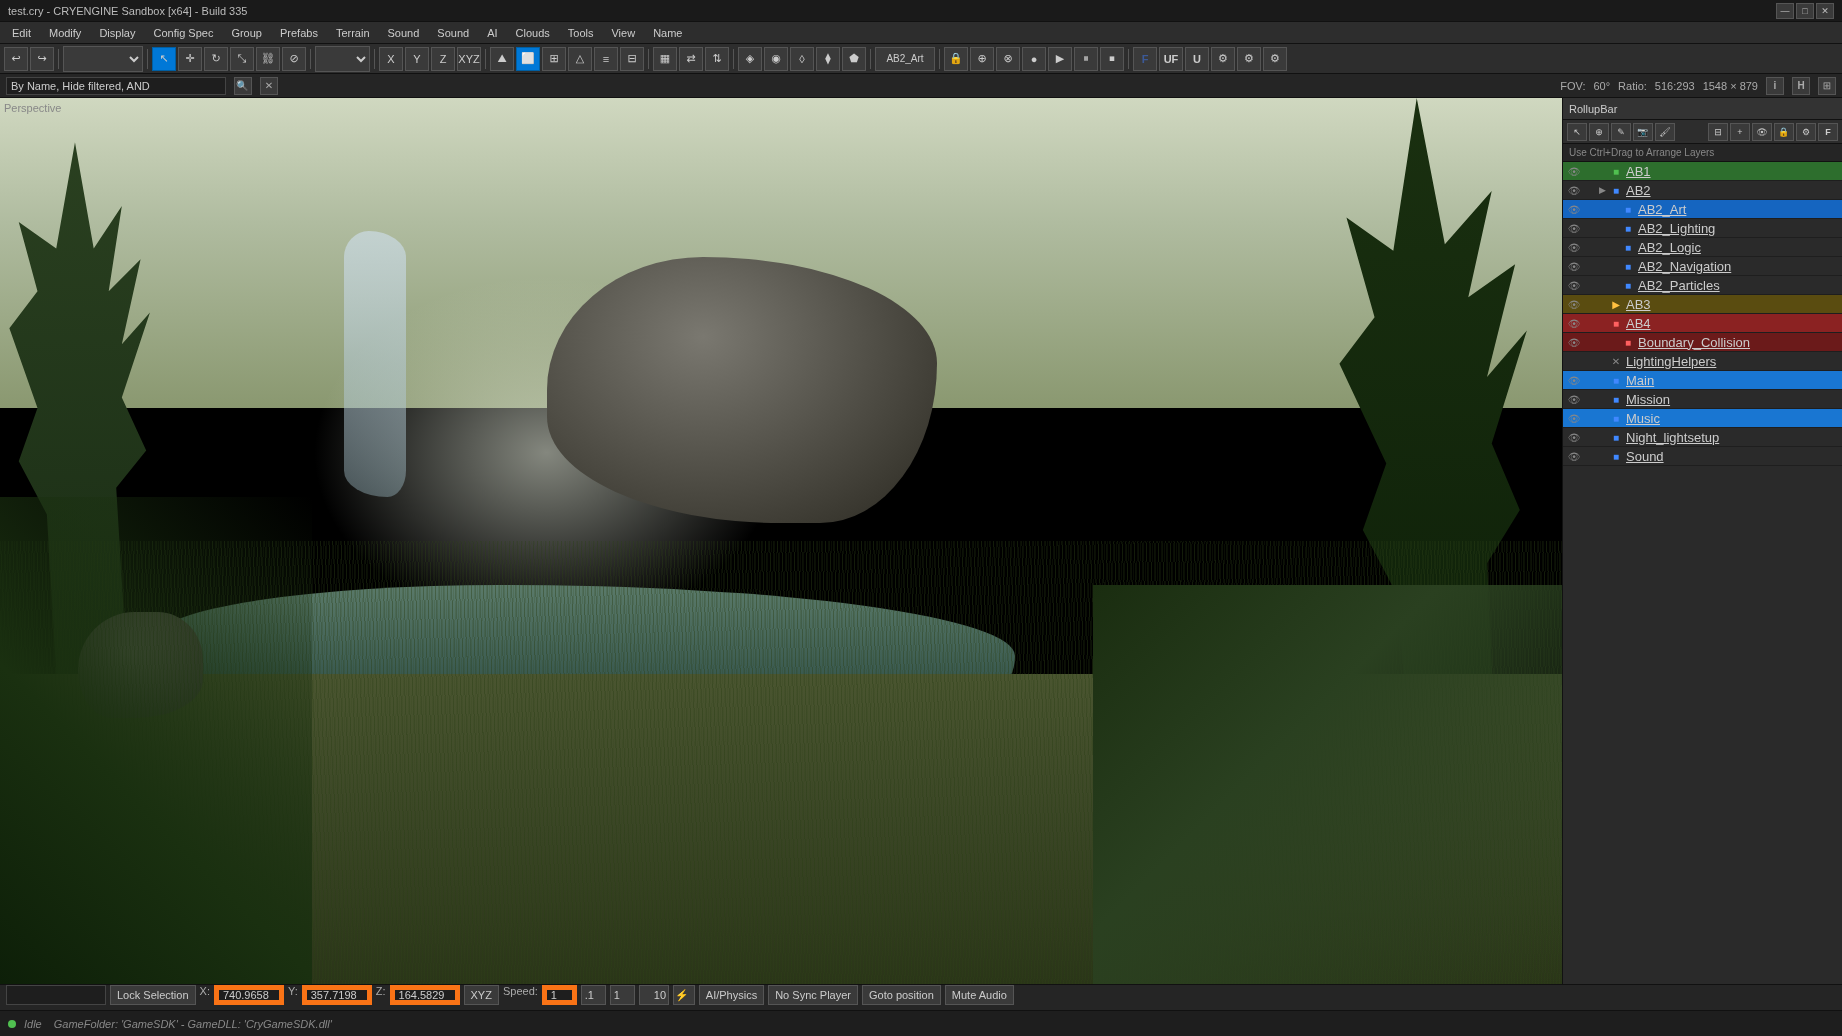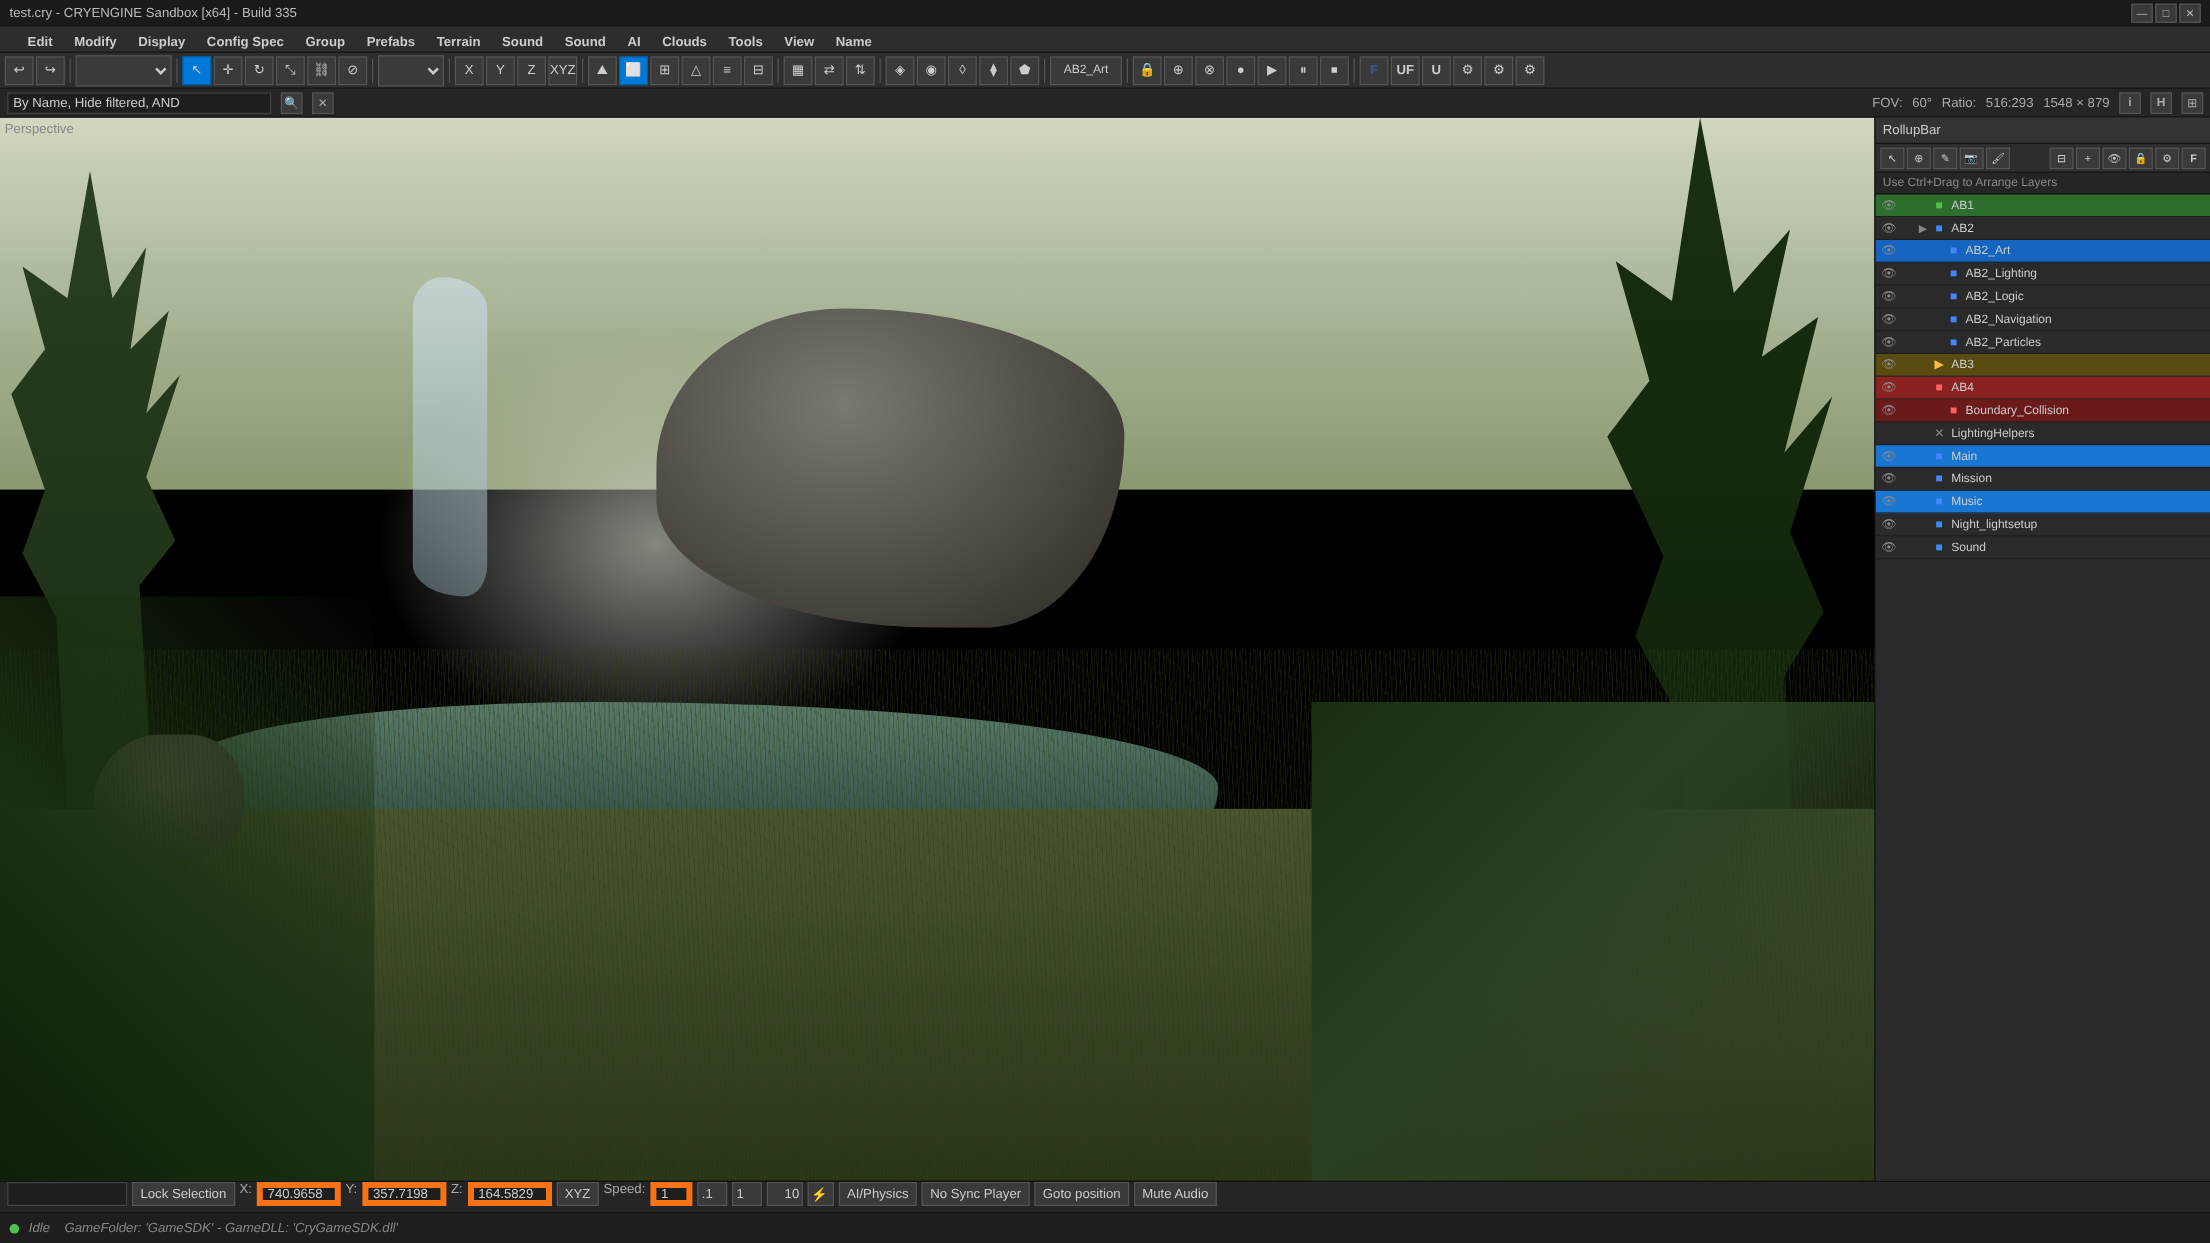--- a/index.html
+++ b/index.html
@@ -37,25 +37,24 @@
       font-size: 9px;
       cursor: pointer;
       display: flex; align-items: center; justify-content: center;
     }
 
     
     #menubar {
       height: 22px;
       background: #2d2d2d;
       display: flex;
-      align-items: flex-end;
-      padding: 0 15px;
+      align-items: center;
+      padding: 0 4px;
       border-bottom: 1px solid #111;
       gap: 2px;
-      font-weight: bold;
     }
     .menu-item {
       padding: 2px 8px;
       color: #ccc;
       cursor: pointer;
       font-size: 11px;
     }
 
     
     #toolbar {
@@ -288,23 +287,24 @@
       width: 10px;
       font-size: 9px;
       color: #888;
     }
     .layer-icon {
       width: 14px; height: 14px;
       margin-right: 3px;
       display: flex; align-items: center; justify-content: center;
     }
     .layer-name {
-      font-size: 10px;
+      font-size: 13px;
       color: #ccc;
       flex: 1;
+      text-decoration: underline;
     }
 
     
     #statusbar {
       height: 26px;
       background: #252525;
       display: flex;
       align-items: flex-start;
       padding: 0 6px;
       border-top: 1px solid #111;

